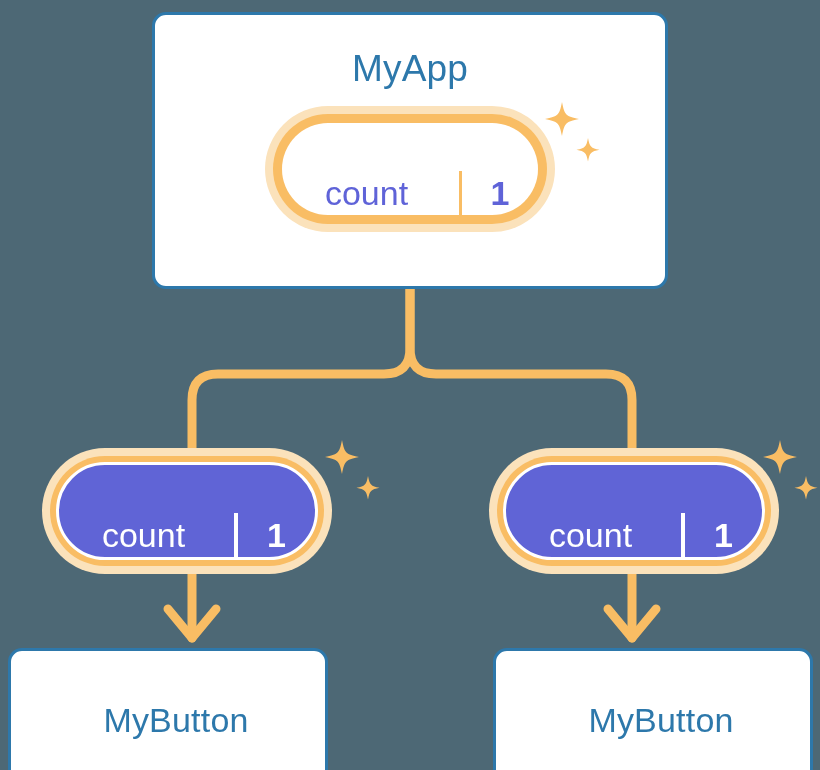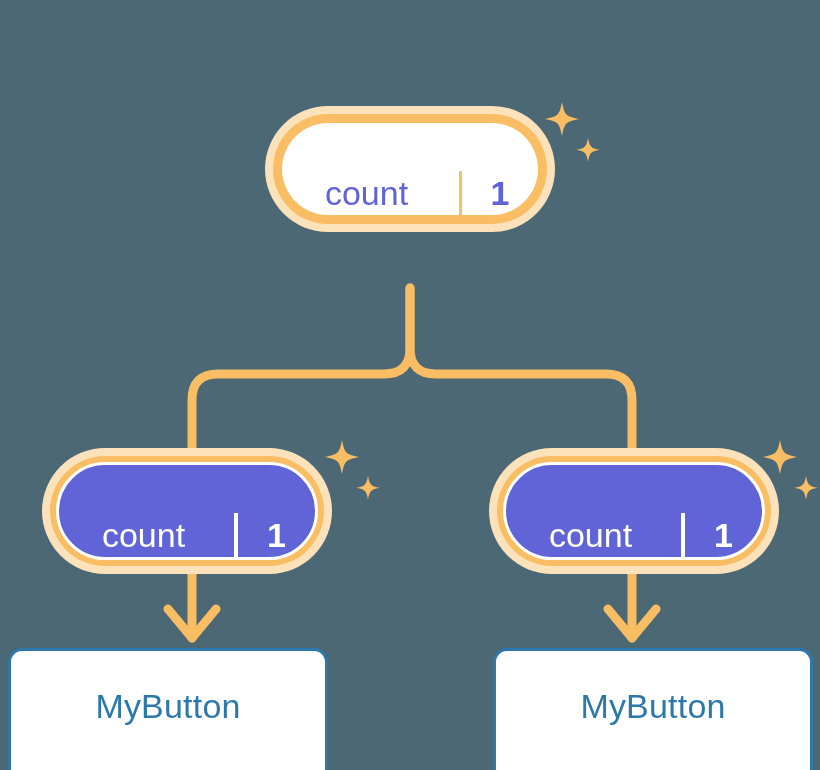--- a/index.html
+++ b/index.html
@@ -66,22 +66,23 @@
     left: 8px;
     top: 648px;
     width: 320px;
   }
   #btn-card-right {
     left: 493px;
     top: 648px;
     width: 320px;
   }
   .button-card .card-title {
-    top: 36px;
+    top: 50px;
     font-size: 34px;
+    padding-left: 8px;
   }
 
   
   .pill-wrap {
     position: absolute;
   }
 
   
   .pill-halo {
     position: absolute;
@@ -192,20 +193,23 @@
              Q 632 374 632 400
              L 632 448" fill="none" stroke="#f9bd64" stroke-width="9" stroke-linecap="round" stroke-linejoin="round"></path>
 
     <path d="M 192 574 L 192 638" fill="none" stroke="#f9bd64" stroke-width="9" stroke-linecap="round"></path>
     <path d="M 168 609 L 192 638 L 216 609" fill="none" stroke="#f9bd64" stroke-width="9" stroke-linecap="round" stroke-linejoin="round"></path>
 
     <path d="M 632 574 L 632 638" fill="none" stroke="#f9bd64" stroke-width="9" stroke-linecap="round"></path>
     <path d="M 608 609 L 632 638 L 656 609" fill="none" stroke="#f9bd64" stroke-width="9" stroke-linecap="round" stroke-linejoin="round"></path>
   </svg>
 
+  <div class="card" id="app-card">
+    <div class="card-title">MyApp</div>
+  </div>
 
   <div class="pill-wrap" id="app-pill">
     <div class="pill-halo"></div>
     <div class="pill-ring"></div>
     <div class="pill-body">
       <div class="pill-key">count</div>
       <div class="pill-val">1</div>
     </div>
   </div>
 

